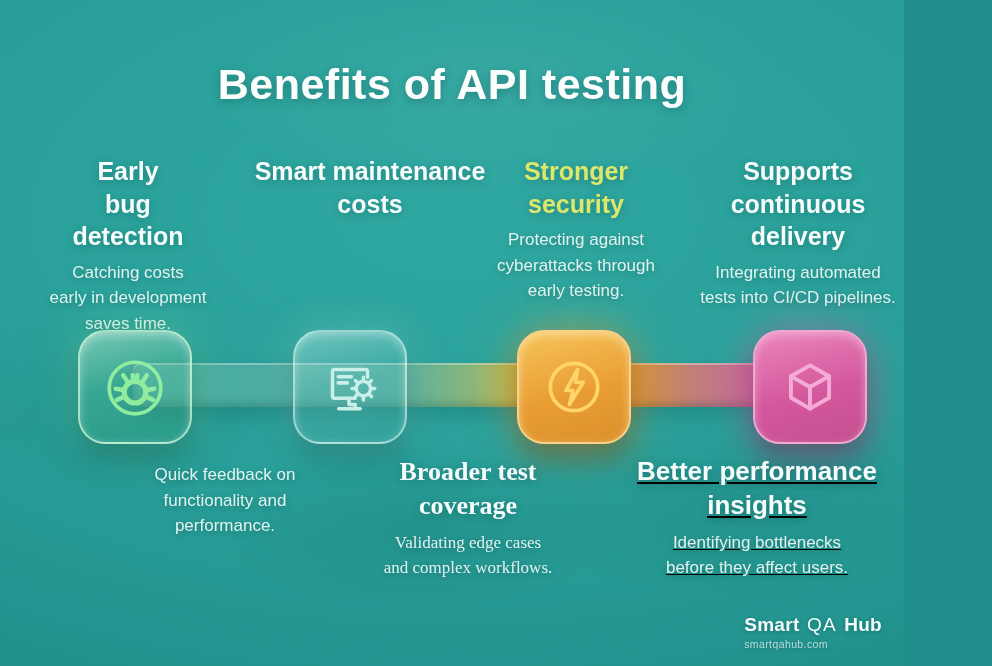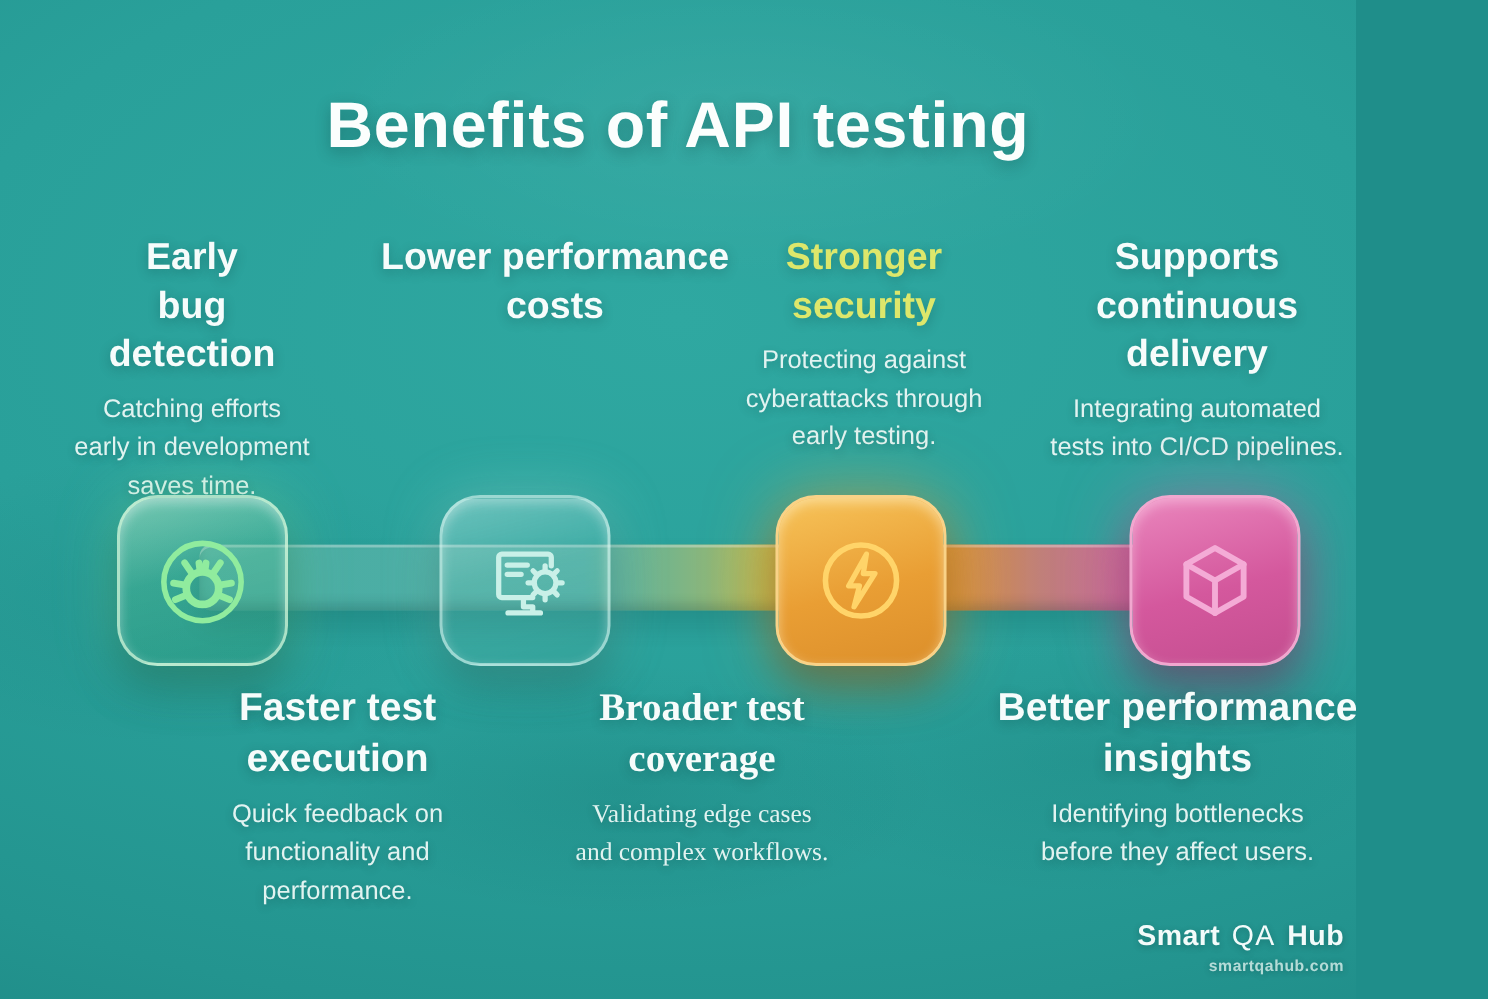--- a/index.html
+++ b/index.html
@@ -52,21 +52,21 @@
 
   
   .tc1{left:18px;  top:155px; width:220px;}
   .tc2{left:240px; top:155px; width:260px;}
   .tc3{left:478px; top:155px; width:196px;}
   .tc4{left:684px; top:155px; width:228px;}
 
   
   .bc1{left:95px;  top:455px; width:260px;}
   .bc2{left:338px; top:455px; width:260px;font-family:Liberation Serif, serif;}
-  .bc3{left:615px; top:455px; width:340px;}
+  .bc3{left:587px; top:455px; width:340px;text-decoration:underline;}
   .bc1 .heading,.bc2 .heading,.bc3 .heading{font-size:26px;}
 
   
   .connector{
     position:absolute;left:133px;top:363px;width:675px;height:44px;
     border-radius:8px;
     background:linear-gradient(90deg,
       #4bada4 0%, #51b1a7 38%, #8fb87b 50%, #bcbc54 56%,
       #df9d3a 63%, #dd9338 74%, #c97f78 83%, #cd659e 93%, #cf5f9f 100%);
     box-shadow:
@@ -95,44 +95,44 @@
     background:linear-gradient(165deg, #f7c45a, #e99e34 55%, #dc8f2b);
     border:2px solid #f9d287;
     box-shadow:0 16px 28px rgba(96,52,8,0.38), 0 0 44px rgba(244,168,58,0.55), inset 0 3px 8px rgba(255,240,200,0.55);}
   .sq4{left:753px;
     background:linear-gradient(165deg, #ea86bd, #d4589d 55%, #c44e90);
     border:2px solid #f1a7cf;
     box-shadow:0 16px 28px rgba(90,16,56,0.38), 0 0 44px rgba(234,110,176,0.50), inset 0 3px 8px rgba(255,220,240,0.45);}
 
   
   .brand{
-    position:absolute;right:8px;bottom:16px;text-align:right;
+    position:absolute;right:22px;bottom:16px;text-align:left;
     color:#f2fbfa;text-shadow:0 1px 4px rgba(0,45,45,0.3);
   }
   .brand-line{font-size:19px;font-weight:600;letter-spacing:0.3px;}
   .brand-qa{font-weight:300;letter-spacing:1px;padding:0 2px;}
-  .brand-site{font-size:10.5px;font-weight:700;color:rgba(223,243,240,0.78);margin-top:2px;letter-spacing:0.4px;}
+  .brand-site{font-size:10.5px;font-weight:400;color:rgba(223,243,240,0.78);margin-top:2px;letter-spacing:0.4px;}
 </style>
 </head>
 <body>
 
 <div class="canvas">
 
   <div class="title">Benefits of API testing</div>
 
   <div class="col tc1">
     <div class="heading">Early
 bug
 detection</div>
-    <div class="desc">Catching efforts
+    <div class="desc">Catching costs
 early in development
 saves time.</div>
   </div>
   <div class="col tc2">
-    <div class="heading">Lower performance
+    <div class="heading">Smart maintenance
 costs</div>
   </div>
   <div class="col tc4">
     <div class="heading">Supports
 continuous
 delivery</div>
     <div class="desc">Integrating automated
 tests into CI/CD pipelines.</div>
   </div>
   <div class="col tc3">
@@ -176,22 +176,20 @@
   <div class="sq sq4">
     <span>
       <svg viewBox="0 0 64 64" fill="none" stroke="#f4abd6" stroke-linecap="round" stroke-linejoin="round" stroke-width="3.8">
         <path d="M32,11 L50.5,21.5 V42.5 L32,53 L13.5,42.5 V21.5 Z"></path>
         <path d="M13.5,21.5 L32,32 L50.5,21.5 M32,32 V53"></path>
       </svg>
     </span>
   </div>
 
   <div class="col bc1">
-    <div class="heading">Faster test
-execution</div>
     <div class="desc">Quick feedback on
 functionality and
 performance.</div>
   </div>
   <div class="col bc2">
     <div class="heading">Broader test
 coverage</div>
     <div class="desc">Validating edge cases
 and complex workflows.</div>
   </div>

